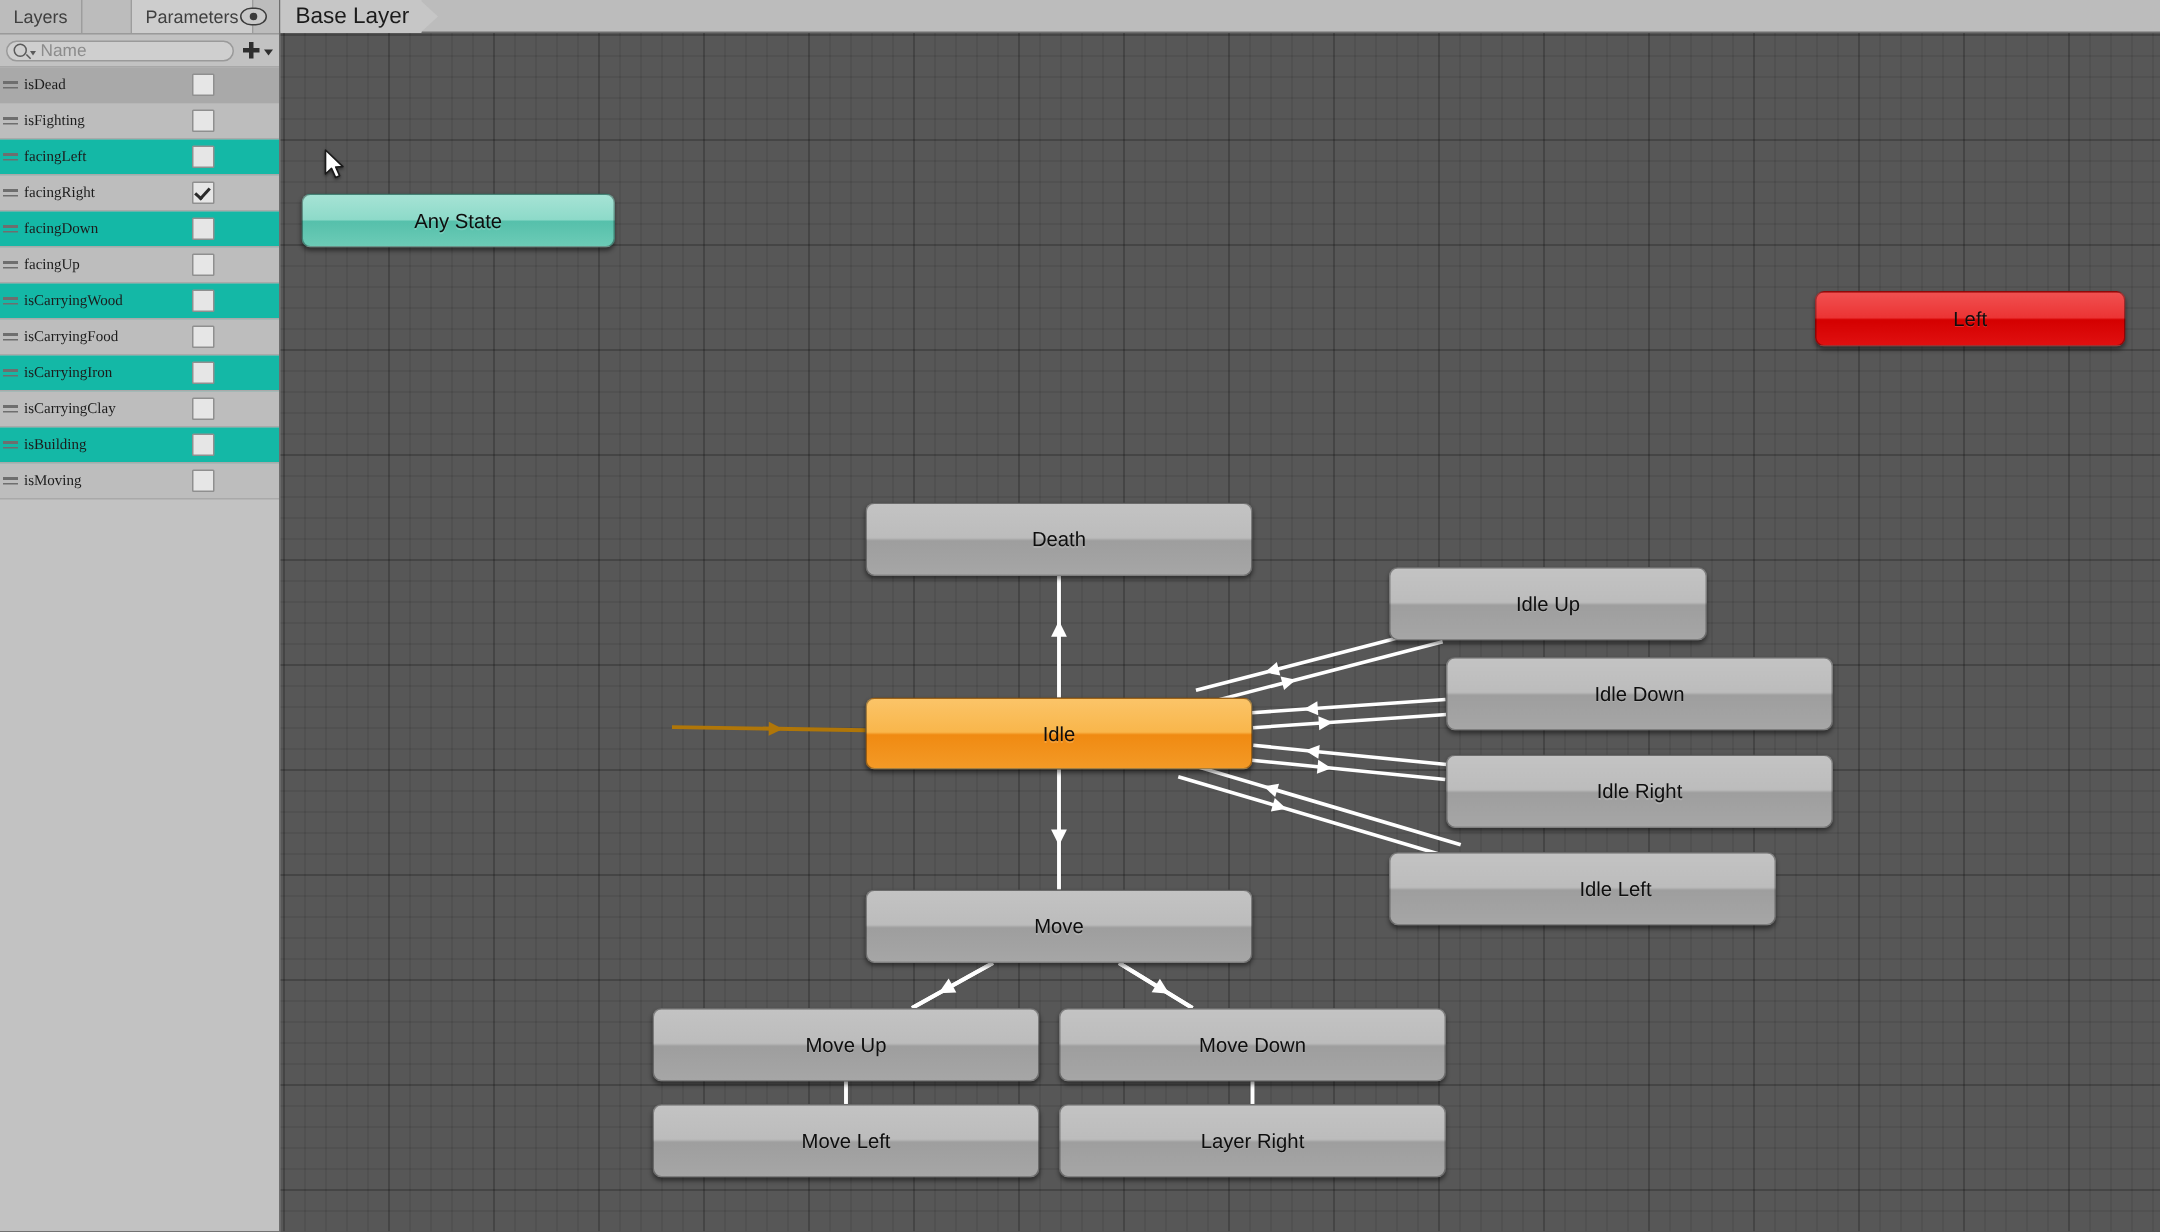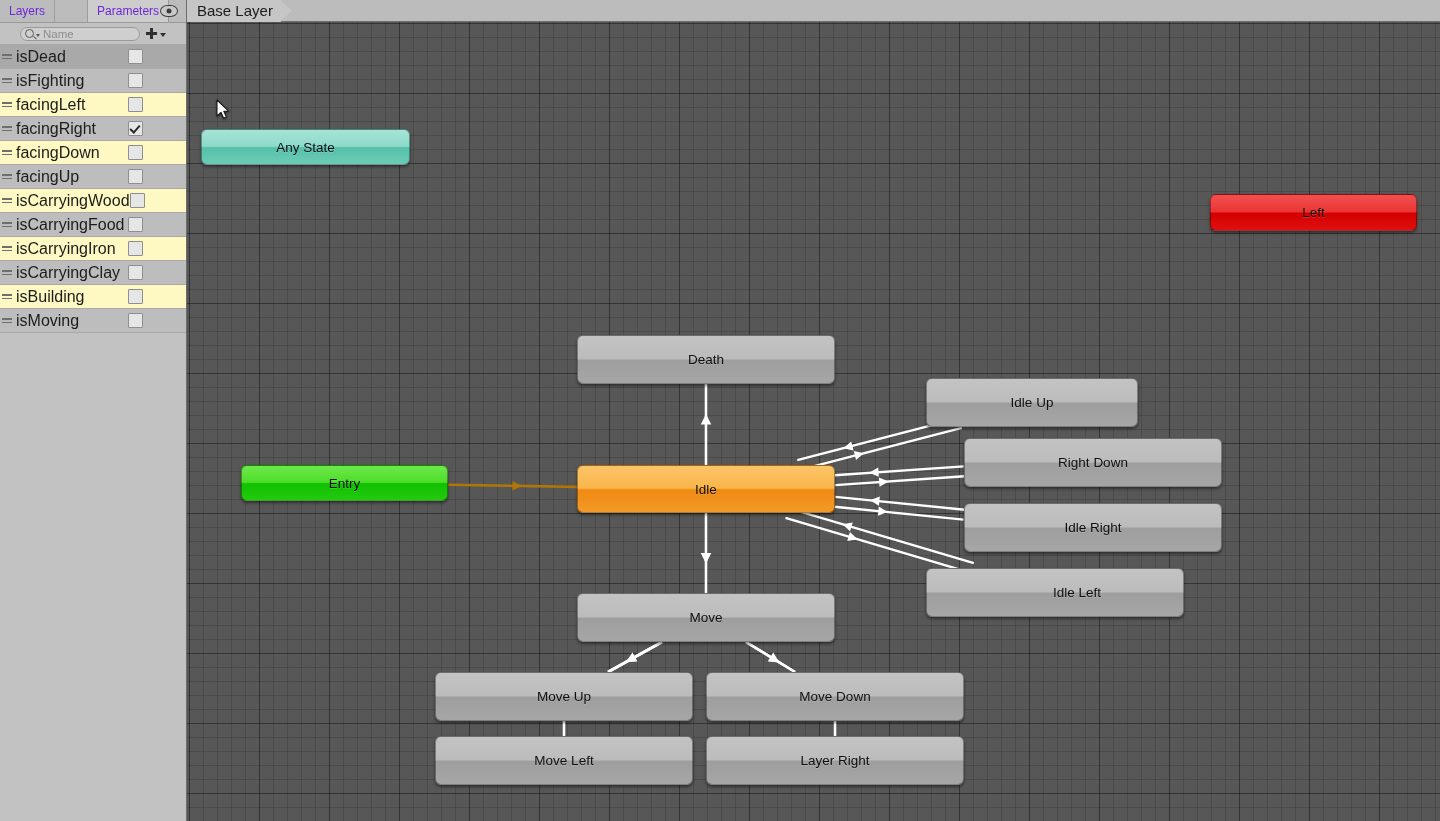--- a/index.html
+++ b/index.html
@@ -18,21 +18,21 @@
     border-right:1px solid #6e6e6e;
     box-sizing:border-box;
   }
   #tabbar{
     position:relative;height:22px;background:#bcbcbc;
     border-bottom:1px solid #9a9a9a;
     display:flex;align-items:stretch;
   }
   .tab{
     display:flex;align-items:center;justify-content:center;
-    padding:0 9px;font-size:12px;color:#6d28d9;
+    padding:0 9px;font-size:12px;color:#404040;
     border-right:1px solid #9d9d9d;
     background:#bcbcbc;
     cursor:default;
   }
   .tab.active{
     background:#cdcdcd;
     border-left:1px solid #9d9d9d;
     margin-left:32px;
   }
   .tab:first-child{border-left:none;}
@@ -49,21 +49,21 @@
     content:"";position:absolute;left:50%;top:50%;
     width:5px;height:5px;border-radius:50%;background:#3c3c3c;
     transform:translate(-50%,-50%);
   }
 
   
   #search-row{
     height:21px;background:#c2c2c2;
     display:flex;align-items:center;
     border-bottom:1px solid #a8a8a8;
-    padding:0 20px;
+    padding:0 4px;
   }
   #search-field{
     flex:1;height:14px;background:#cfcfcf;
     border:1px solid #9a9a9a;border-radius:7px;
     display:flex;align-items:center;padding:0 4px;
     box-sizing:border-box;
   }
   .mag{
     width:7px;height:7px;border:1.2px solid #5a5a5a;border-radius:50%;
     position:relative;flex:0 0 auto;margin-right:1px;
@@ -96,33 +96,33 @@
     border-right:3.5px solid transparent;border-top:4px solid #2e2e2e;
     margin-left:2px;margin-top:3px;
   }
 
   
   #param-list{position:relative;}
   .param-row{
     height:24px;display:flex;align-items:center;
     border-bottom:1px solid #a9a9a9;
     box-sizing:border-box;
-    background:#fef9c3;
+    background:#14b8a6;
     position:relative;
   }
   .param-row.alt{background:#bdbdbd;}
   .param-row.sel{background:#a9a9a9;}
   .drag-handle{
     width:12px;margin-left:2px;flex:0 0 auto;
   }
   .drag-handle span{
     display:block;height:1.5px;background:#6e6e6e;margin:2px 0;width:10px;
   }
   .param-name{
-    font-size:16px;color:#1c1c1c;flex:1;margin-left:2px;
+    font-size:10px;color:#1c1c1c;flex:1;margin-left:2px;font-family:Liberation Serif, serif;
   }
   .param-check{
     width:13px;height:13px;margin-right:43px;
     background:#e6e6e6;border:1px solid #8f8f8f;
     border-radius:1px;flex:0 0 auto;position:relative;
   }
   .param-check.checked:after{
     content:"";position:absolute;left:3px;top:1px;
     width:4px;height:8px;border:solid #2a2a2a;
     border-width:0 2px 2px 0;transform:rotate(42deg);
@@ -364,37 +364,34 @@
 
     <svg id="cursor" width="14" height="21" viewBox="0 0 14 21" style="left: 29px; top: 77px;">
       <path d="M1,1 L1,17 L5,13.3 L7.7,19.3 L10.4,18.1 L7.8,12.3 L12.6,12.1 Z" fill="#ffffff" stroke="#1a1a1a" stroke-width="1.1" stroke-linejoin="round"></path>
     </svg>
   <div class="node teal" style="left: 14px; top: 107px; width: 209px; height: 36px;">
         <span>Any State</span>
       </div>
       <div class="node red" style="left: 1023px; top: 172px; width: 207px; height: 37px;">
         <span>Left</span>
       </div>
-      <div class="node green" style="left: 54px; top: 443px; width: 207px; height: 36px;">
-        <span>Entry</span>
-      </div>
       <div class="node orange" style="left: 390px; top: 443px; width: 258px; height: 48px;">
         <span>Idle</span>
       </div>
       <div class="node gray" style="left: 390px; top: 313px; width: 258px; height: 49px; justify-content: center;">
         <span>Death</span>
       </div>
       <div class="node gray" style="left: 390px; top: 571px; width: 258px; height: 49px;">
         <span>Move</span>
       </div>
       <div class="node gray" style="left: 739px; top: 356px; width: 212px; height: 49px;">
         <span>Idle Up</span>
       </div>
       <div class="node gray" style="left: 777px; top: 416px; width: 258px; height: 49px;">
-        <span>Right Down</span>
+        <span>Idle Down</span>
       </div>
       <div class="node gray" style="left: 777px; top: 481px; width: 258px; height: 49px;">
         <span>Idle Right</span>
       </div>
       <div class="node gray" style="left: 739px; top: 546px; width: 258px; height: 49px; padding-left: 44px;">
         <span>Idle Left</span>
       </div>
       <div class="node gray" style="left: 248px; top: 650px; width: 258px; height: 49px;">
         <span>Move Up</span>
       </div>

